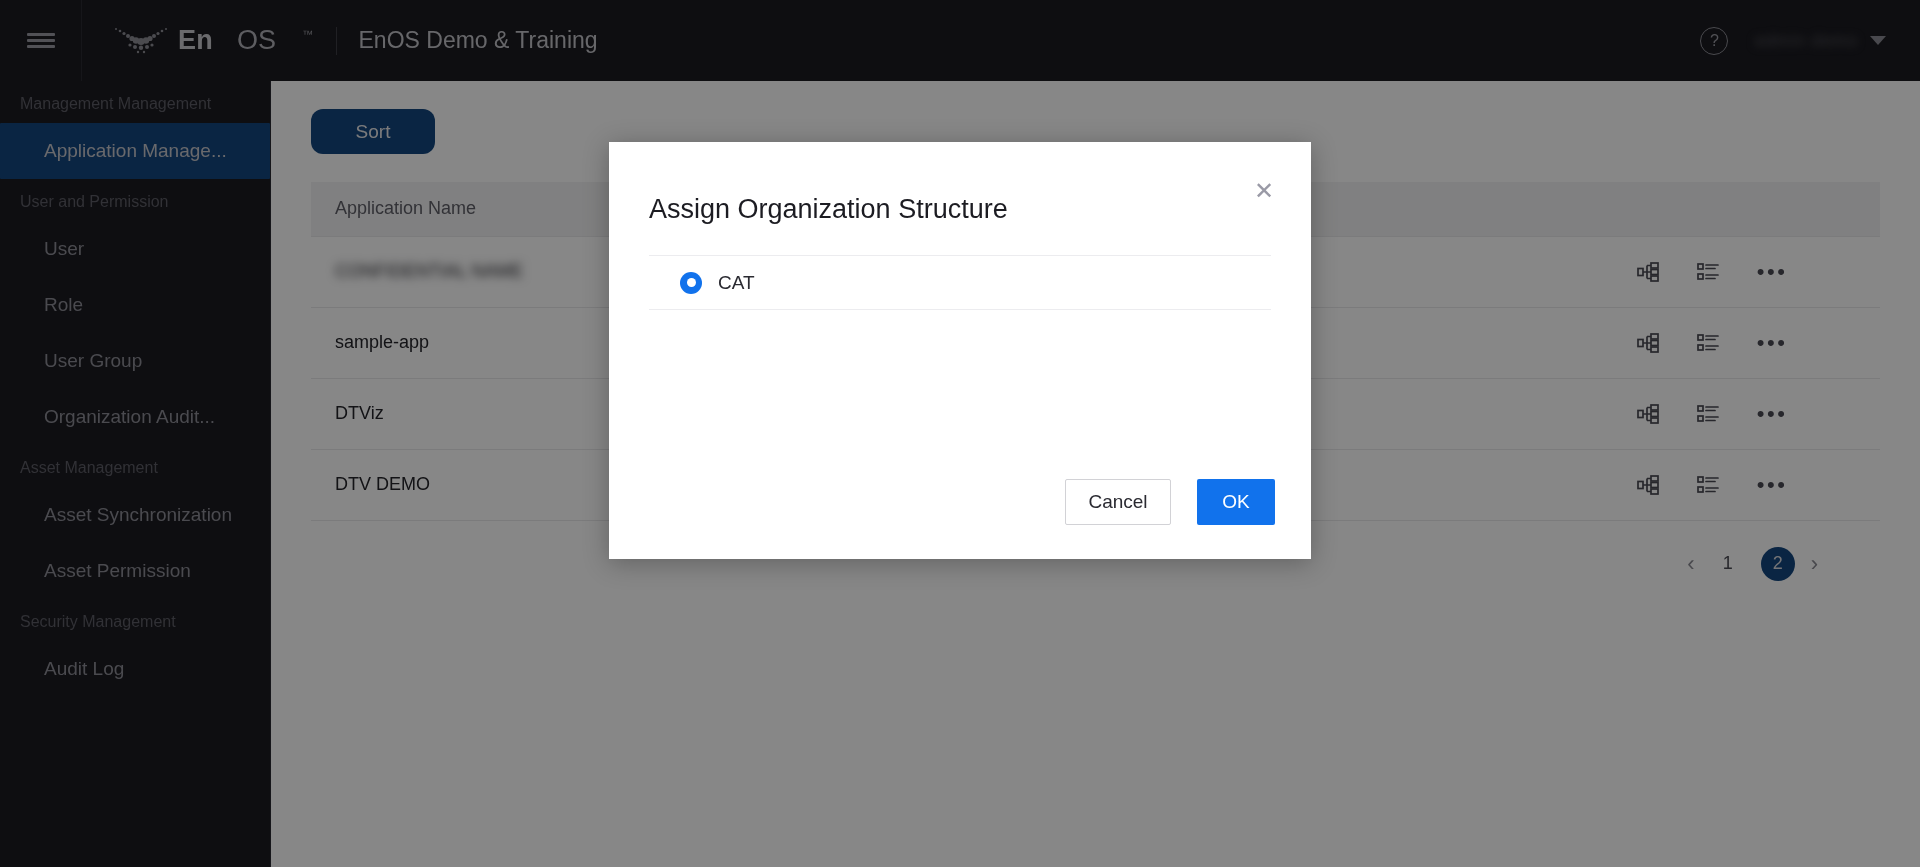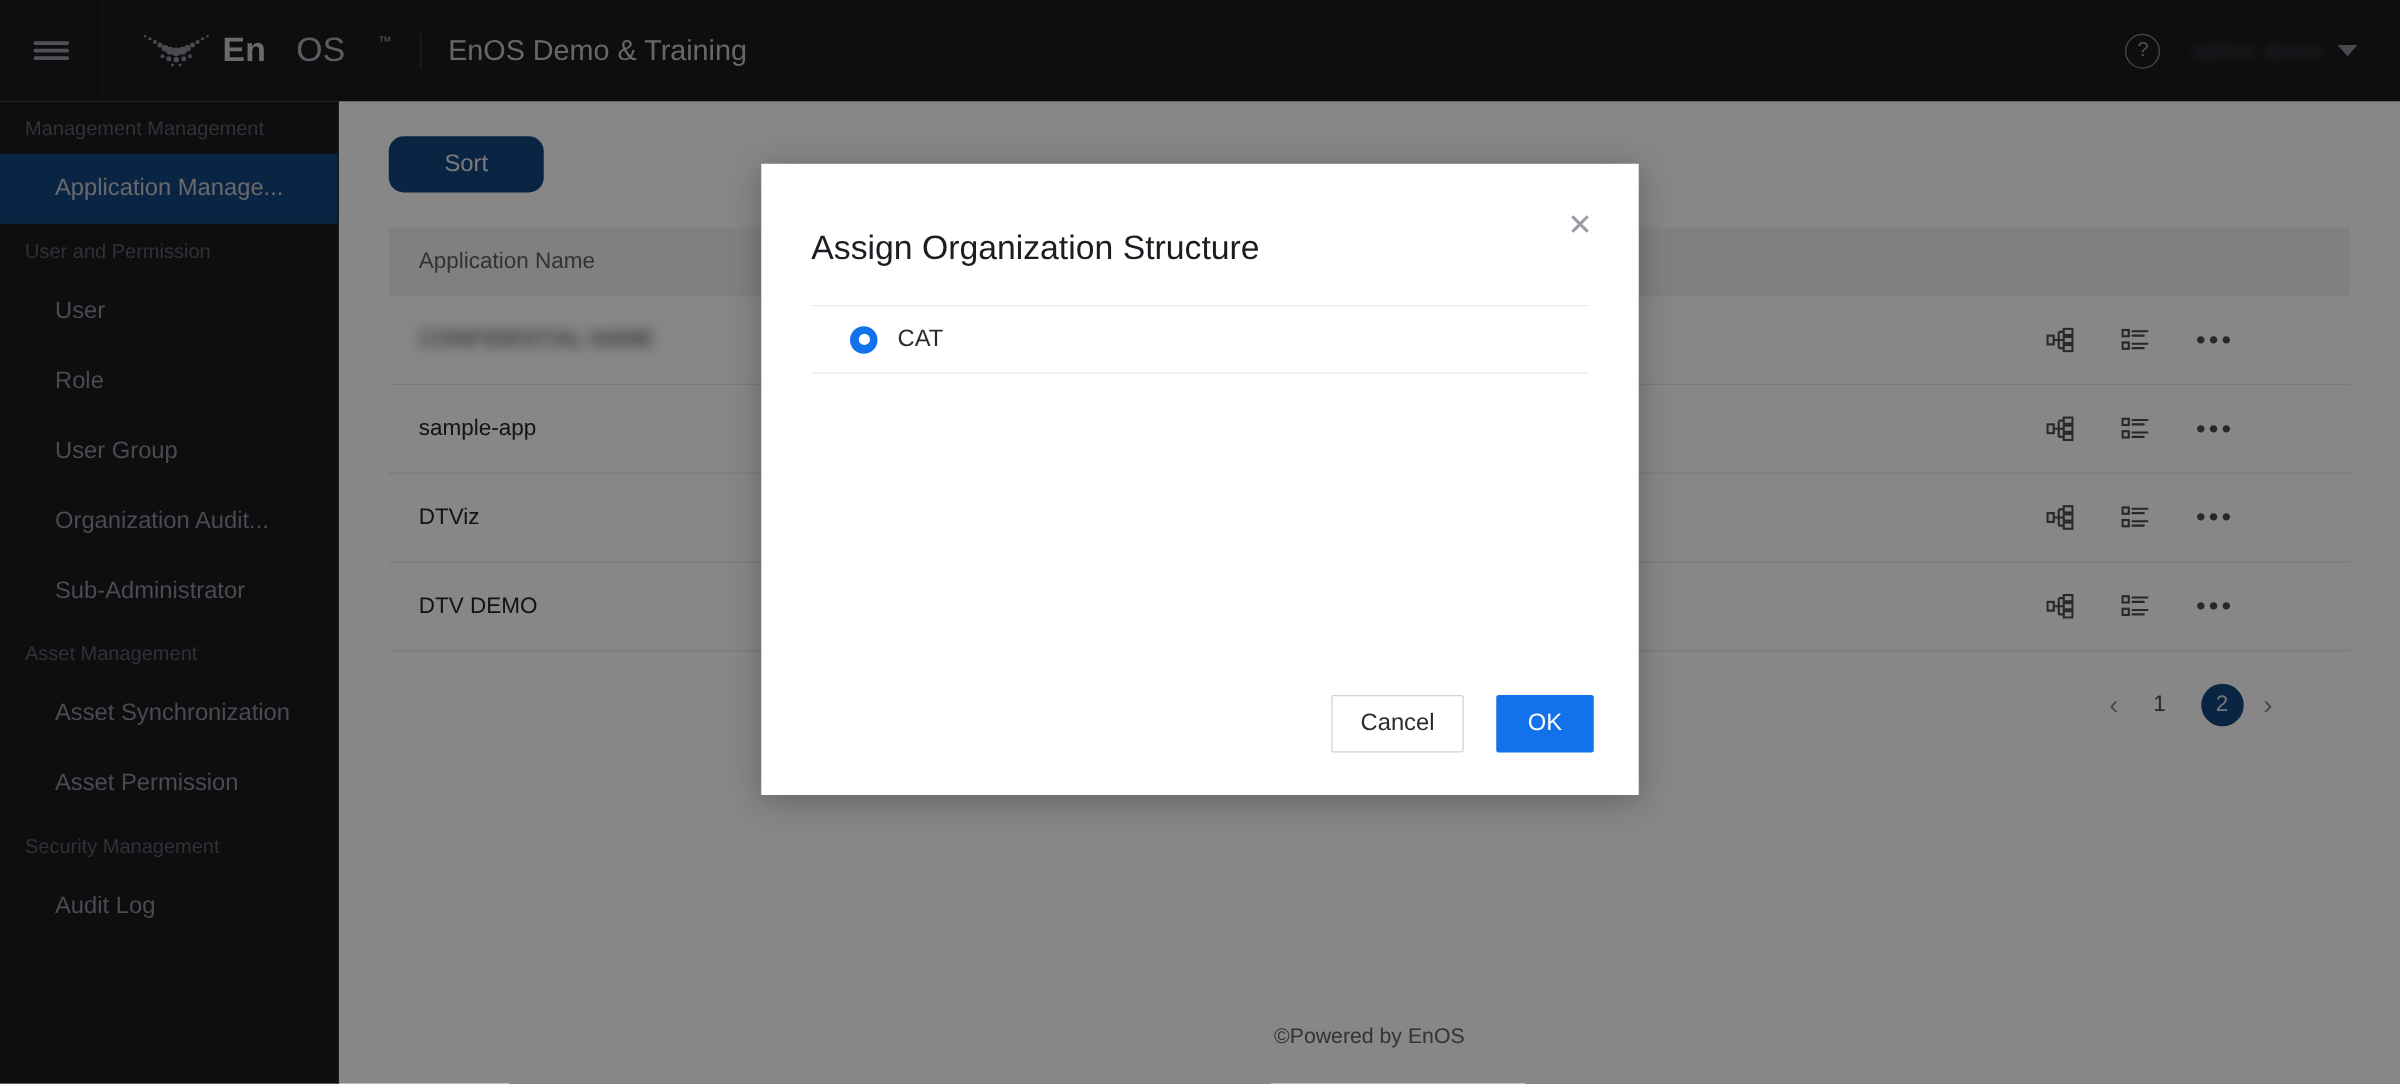--- a/index.html
+++ b/index.html
@@ -103,21 +103,21 @@
   }
 
   
   #scrim {
     position:absolute; top:0; left:0; width:1920px; height:867px;
     background:rgba(0,0,0,0.47); z-index:20;
   }
 
   
   #modal {
-    position:absolute; left:609px; top:131px; width:702px; height:505px;
+    position:absolute; left:609px; top:142px; width:702px; height:417px;
     background:#ffffff; z-index:30; box-shadow:0 4px 24px rgba(0,0,0,.28);
   }
   #modalTitle {
     font-size:27px; color:#1c1c22; padding:52px 0 0 40px; font-weight:normal;
   }
   #modalClose {
     position:absolute; top:32px; right:30px; width:34px; height:34px;
     display:flex; align-items:center; justify-content:center;
     font-size:24px; color:#9a9aa6; cursor:pointer;
   }
@@ -215,23 +215,20 @@
     </div>
     <div class="nav-item">
       <span>Role</span>
     </div>
     <div class="nav-item">
       <span>User Group</span>
     </div>
     <div class="nav-item">
       <span>Organization Audit...</span>
     </div>
-    <div class="nav-item">
-      <span>Sub-Administrator</span>
-    </div>
 
     <div class="nav-group">Asset Management</div>
     <div class="nav-item">
       <span>Asset Synchronization</span>
     </div>
     <div class="nav-item">
       <span>Asset Permission</span>
     </div>
 
     <div class="nav-group">Security Management</div>
@@ -383,21 +380,20 @@
       </table>
 
       <div id="pager">
         <span class="pg-arrow">‹</span>
         <span class="pg-num">1</span>
         <span class="pg-num active">2</span>
         <span class="pg-arrow">›</span>
       </div>
     </div>
 
-    <div id="footer">©Powered by EnOS</div>
   </div>
 
   <div id="scrim"></div>
 
   <div id="modal">
     <div id="modalTitle">Assign Organization Structure</div>
     <div id="modalClose">✕</div>
 
     <div id="optionList">
       <div class="opt-row">

